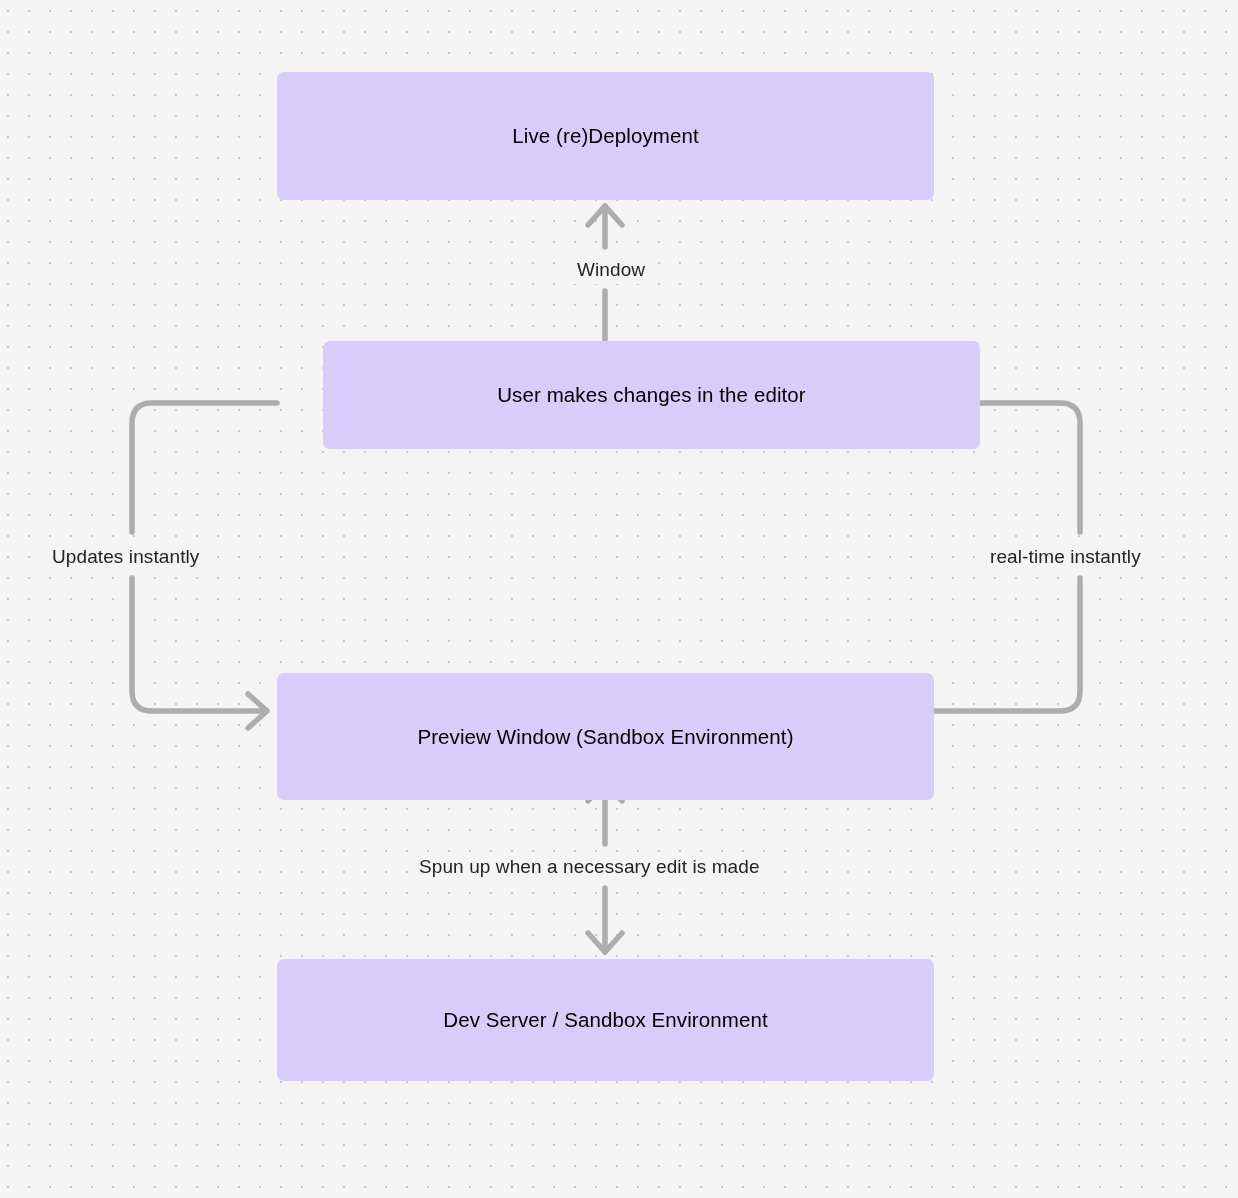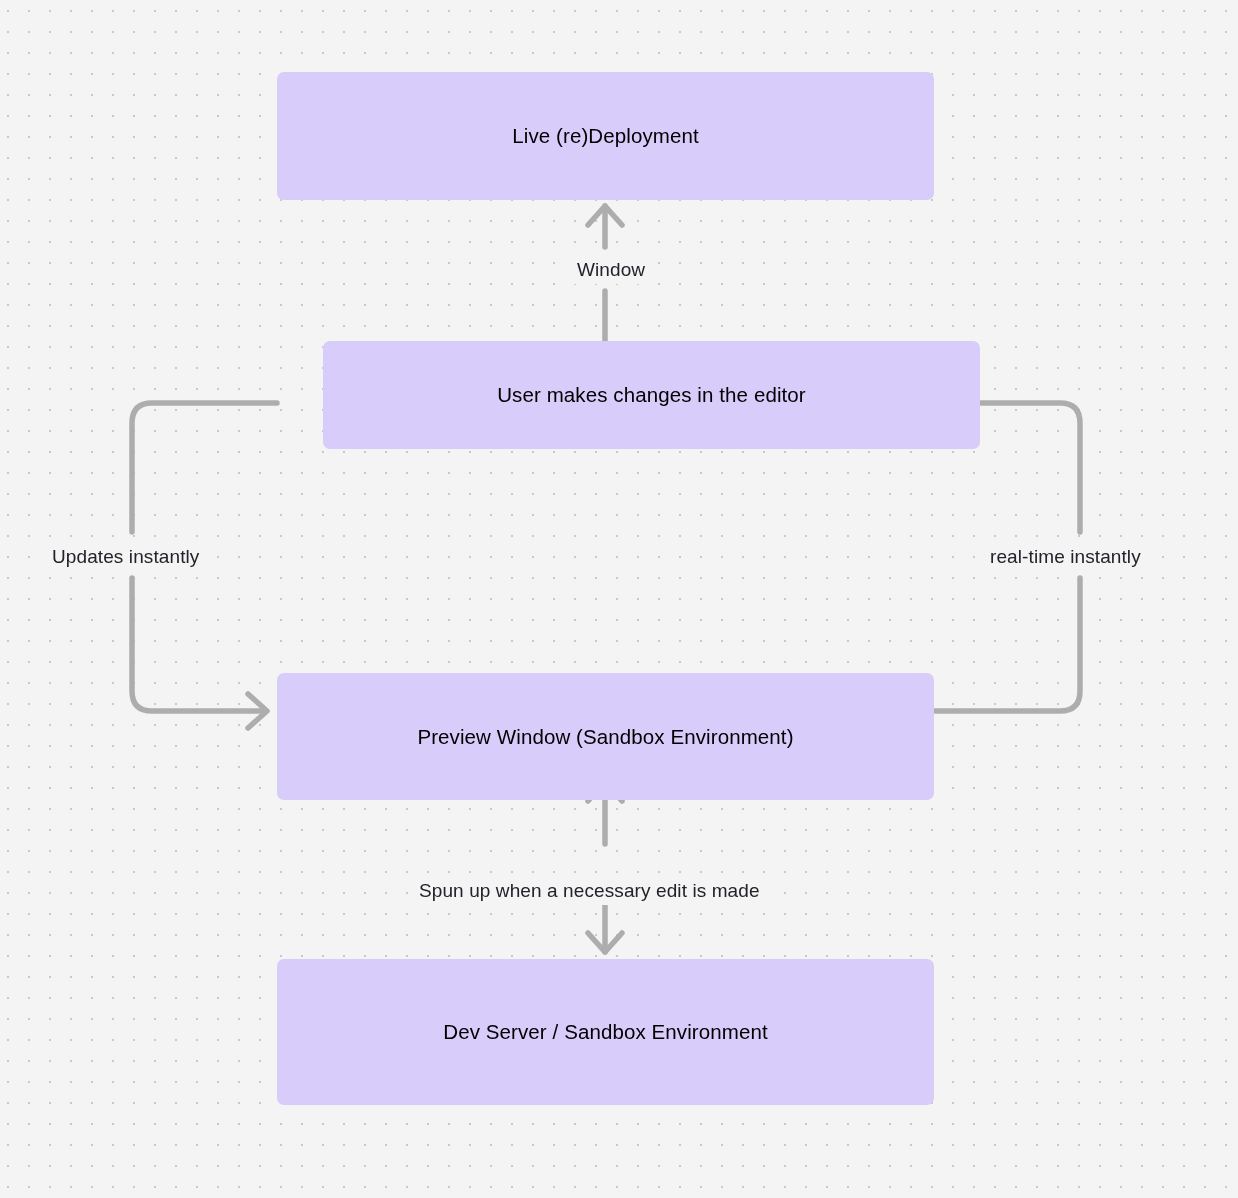--- a/index.html
+++ b/index.html
@@ -60,27 +60,27 @@
     white-space: nowrap;
     background-color: #f4f4f4;
     padding: 2px 7px;
     line-height: 1.2;
   }
 
   
   #node-live        { left: 277px; top: 72px;  width: 657px; height: 128px; }
   #node-user        { left: 277px; top: 341px; width: 657px; height: 108px; margin-left: 46px; }
   #node-preview     { left: 277px; top: 649px; width: 657px; height: 127px; margin-top: 24px; }
-  #node-devserver   { left: 277px; top: 959px; width: 657px; height: 146px; }
+  #node-devserver   { left: 277px; top: 959px; width: 657px; height: 122px; }
 
   
   #label-publish      { left: 570px; top: 257px; }
   #label-updates      { left: 45px;  top: 544px; }
   #label-realtime     { left: 983px; top: 544px; }
-  #label-spunup       { left: 412px; top: 854px; margin-top: 24px; }
+  #label-spunup       { left: 412px; top: 854px; }
 </style>
 </head>
 <body>
 
 <div id="canvas">
 
   <svg class="edge-layer" viewBox="0 0 1238 1198" width="1238" height="1198" xmlns="http://www.w3.org/2000/svg">
     <g fill="none" stroke="#adadad" stroke-width="5.5" stroke-linecap="round" stroke-linejoin="round">
 
       <g>

